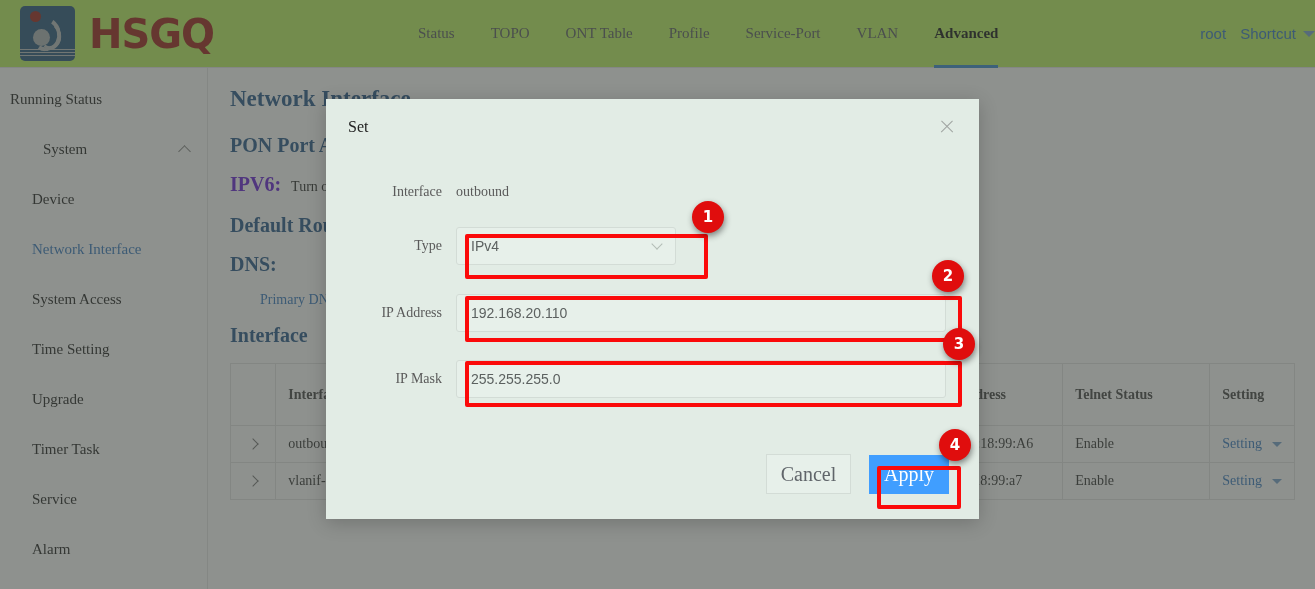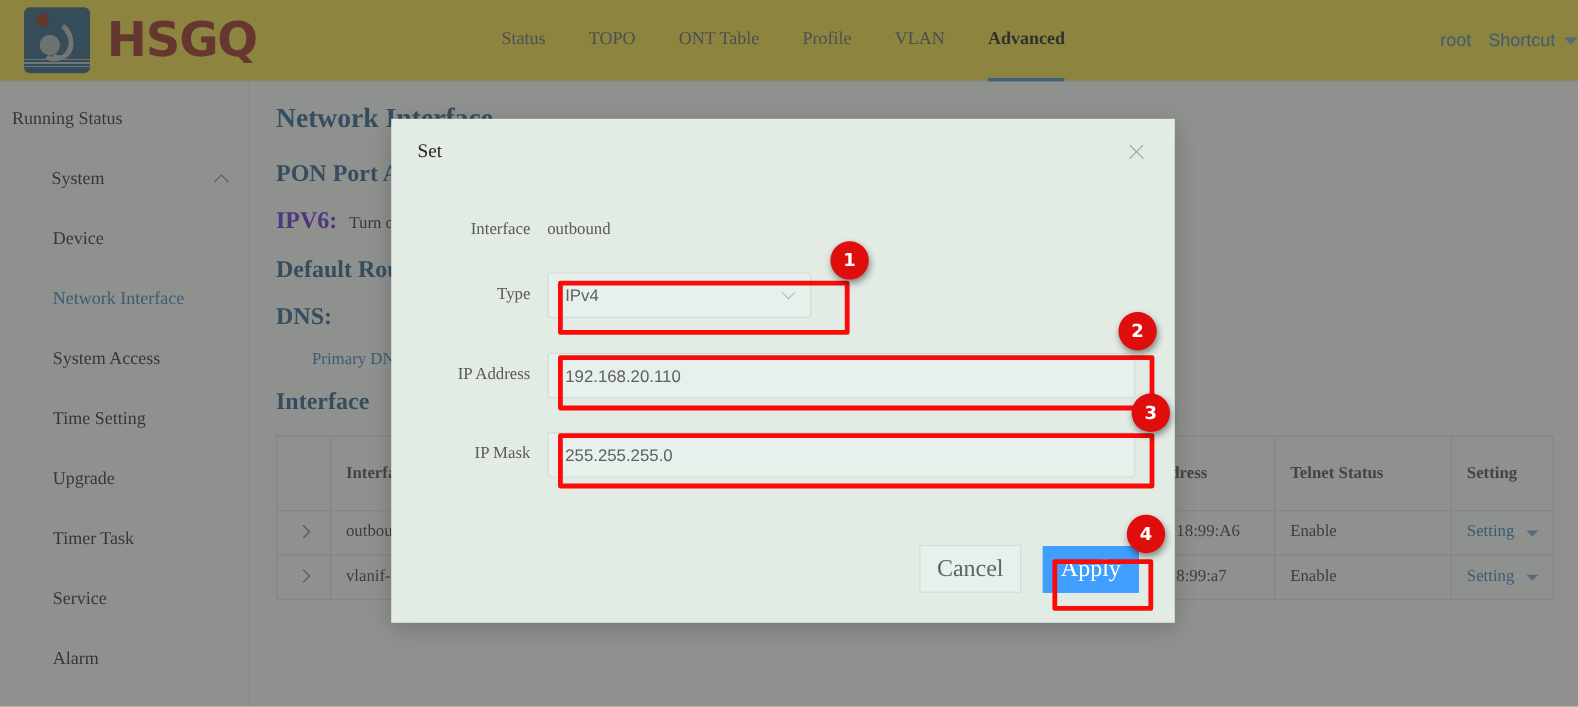--- a/index.html
+++ b/index.html
@@ -11,21 +11,21 @@
     overflow:hidden;
     position:relative;
   }
 
   
   #page { position:absolute; inset:0; }
 
   
   .header {
     position:absolute; left:0; top:0; width:1315px; height:68px;
-    background:#fde047; border-bottom:1px solid #e6e6e6;
+    background:#bef264; border-bottom:1px solid #e6e6e6;
     display:flex; align-items:center;
   }
   .logo-wrap { display:flex; align-items:center; padding-left:20px; width:400px; }
   .logo-mark {
     width:55px; height:55px; background:#2e5b80; border-radius:5px;
     position:relative; overflow:hidden; flex:none;
   }
   .logo-mark .dot {
     position:absolute; left:10px; top:5px; width:11px; height:11px;
     border-radius:50%; background:#9f2a20;
@@ -78,21 +78,21 @@
   .sidebar {
     position:absolute; left:0; top:68px; width:208px; bottom:0;
     background:#fff; border-right:1px solid #e6e6e6;
     padding-top:6px;
   }
   .side-item {
     height:50px; display:flex; align-items:center; padding-left:10px;
     font-size:15px; color:#2a2a2a; cursor:pointer;
   }
   .side-item.group { justify-content:space-between; padding-right:18px;margin-left:33px; }
-  .side-item.sub { padding-left:44px; }
+  .side-item.sub { padding-left:32px; }
   .side-item.sel { color:#3f7fc4; }
   .chev-up {
     width:9px;height:9px;border-left:1.6px solid #8a8a8a;border-top:1.6px solid #8a8a8a;
     transform:rotate(45deg); margin-top:4px;
   }
 
   
   .main { position:absolute; left:208px; top:68px; right:0; bottom:0;
     background:#fff; padding:18px 22px 0 22px; overflow:hidden; }
   .h-title { font-size:23px; font-weight:bold; color:#2f5e8f; margin:0 0 22px 0; }
@@ -205,20 +205,21 @@
           <div class="lines"></div>
       </div>
       <div class="logo-text">HSGQ</div>
     </div>
 
     <div class="nav">
       <div class="nav-item">Status</div>
       <div class="nav-item">TOPO</div>
       <div class="nav-item">ONT Table</div>
       <div class="nav-item">Profile</div>
+      <div class="nav-item">Service-Port</div>
       <div class="nav-item">VLAN</div>
       <div class="nav-item active">Advanced</div>
     </div>
 
     <div class="nav-right">
       <div class="nav-user">root</div>
       <div class="nav-shortcut">
         <span>Shortcut</span>
         <span class="caret-d"></span>
       </div>

